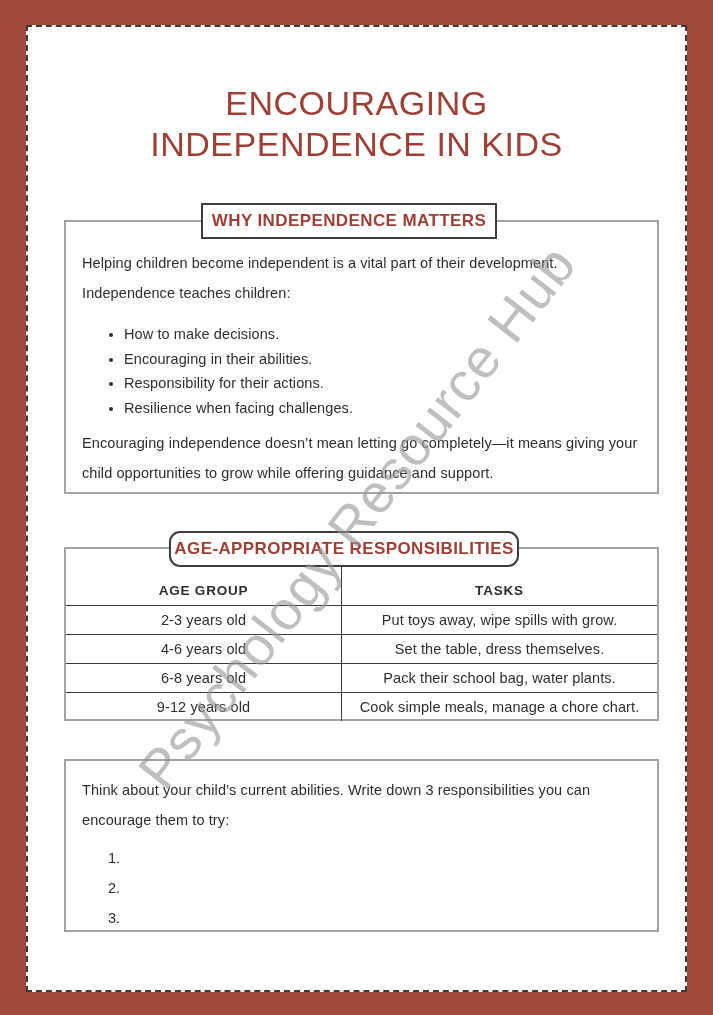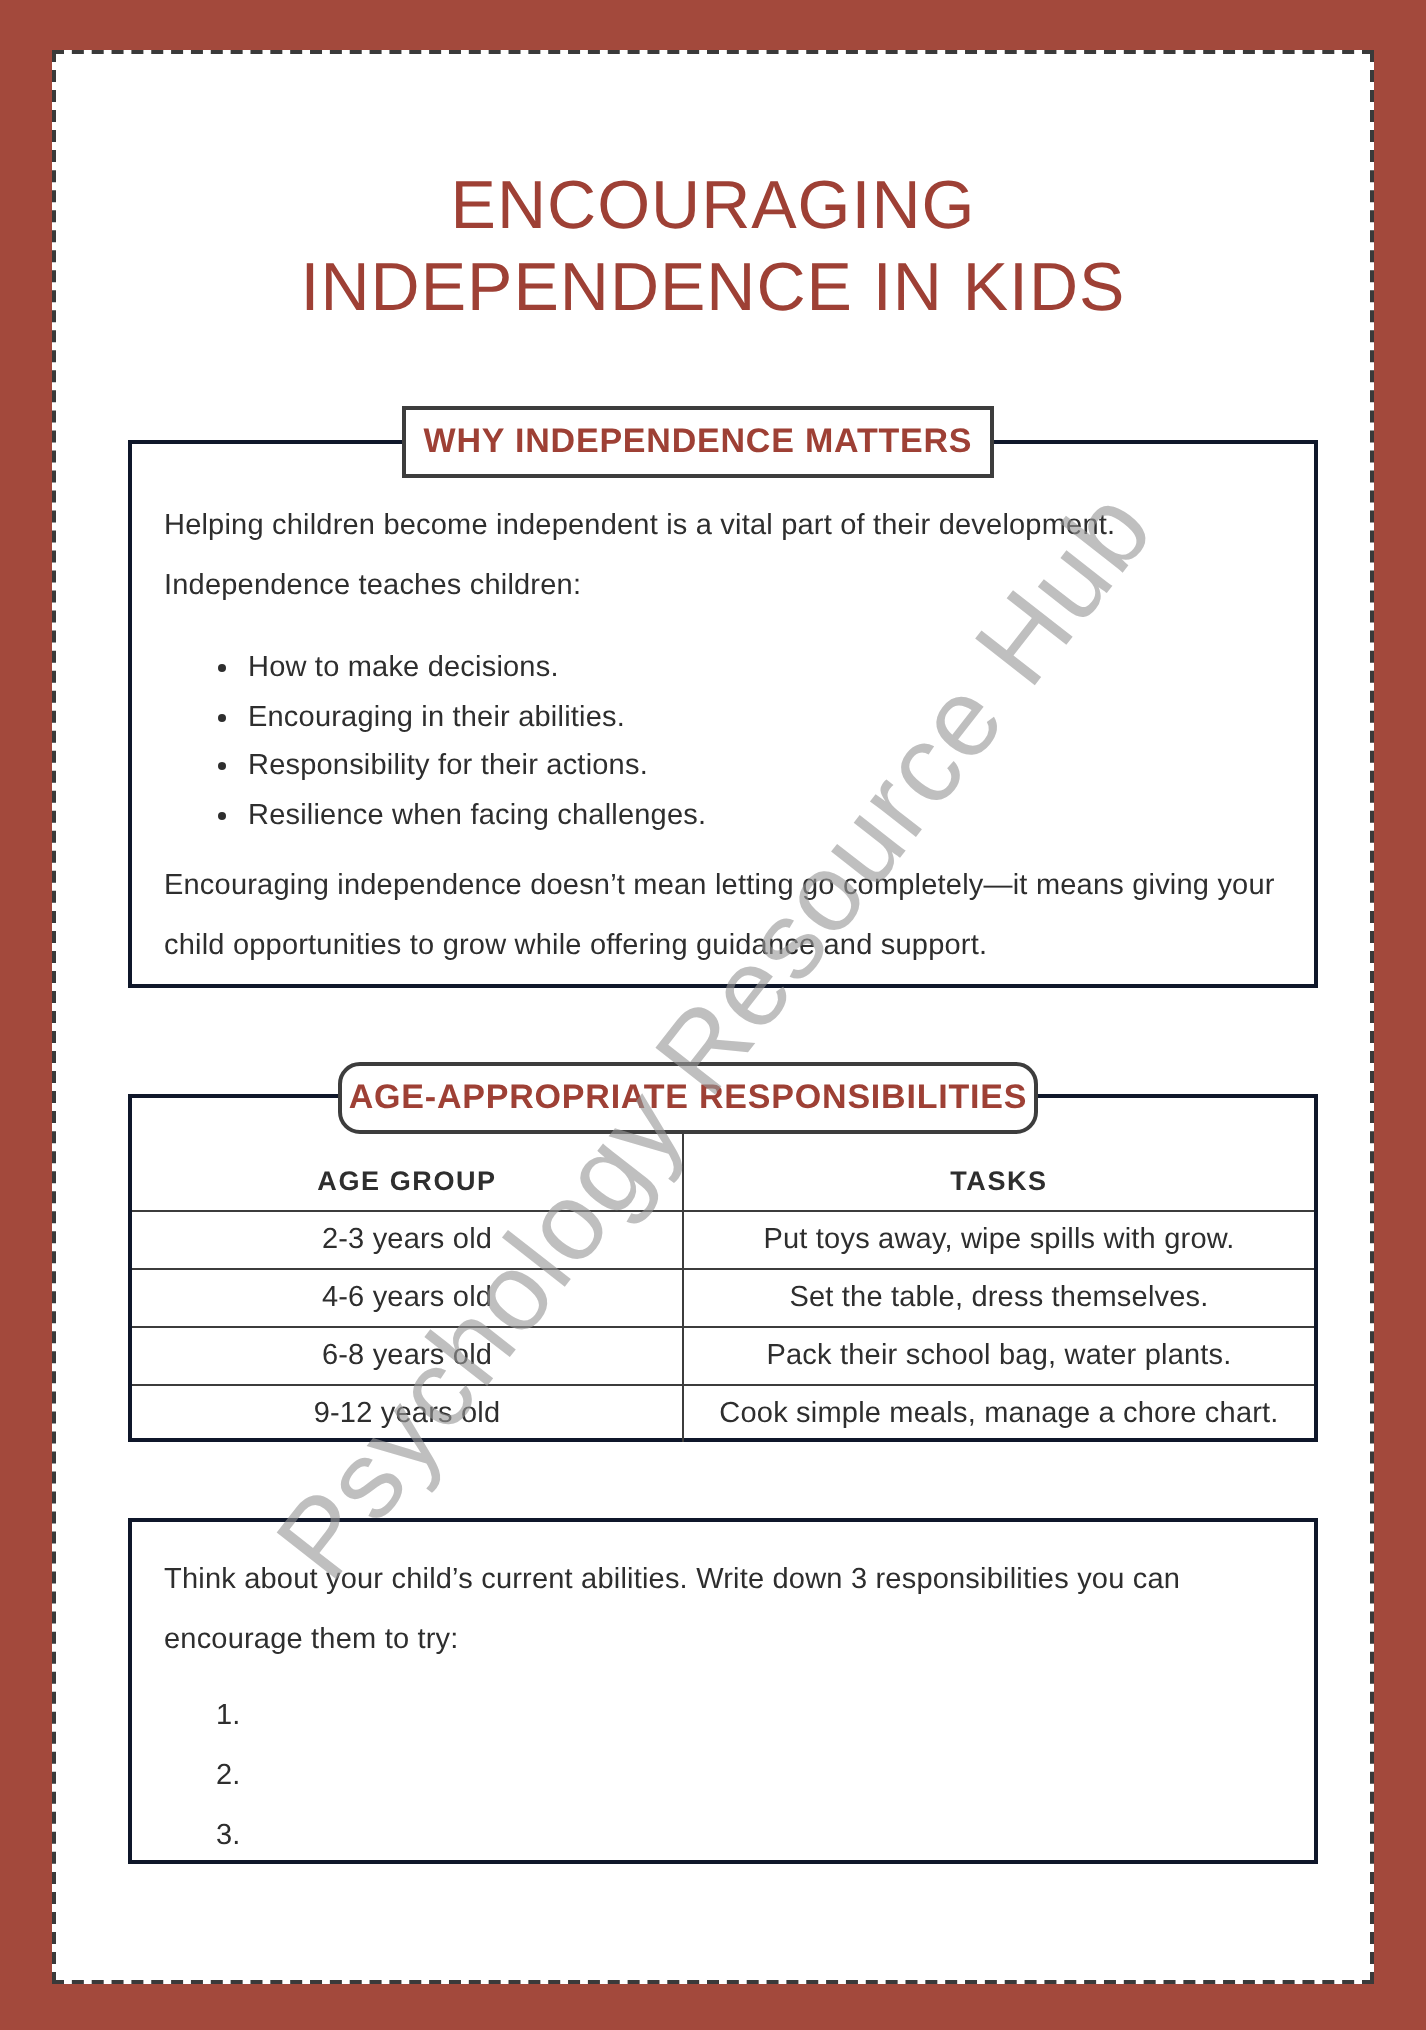--- a/index.html
+++ b/index.html
@@ -14,21 +14,21 @@
     background:#ffffff; box-sizing:border-box;
     border:2px dashed #3a3a3a;
   }
   .title {
     position:absolute; top:56px; left:0; right:0;
     text-align:center; color:#9E4035; font-weight:normal;
     font-size:34px; line-height:41px; letter-spacing:0.5px;
   }
   .panel {
     position:absolute; box-sizing:border-box;
-    border:2px solid #0f172a; background:transparent;
+    border:2px solid #a3a3a3; background:transparent;
   }
   .panel-heading {
     position:absolute; height:36px; box-sizing:border-box;
     background:#ffffff; border:2px solid #3d3d3d;
     display:flex; align-items:center; justify-content:center;
     color:#9E4035; font-weight:bold; font-size:17px; letter-spacing:0.4px;
     white-space:nowrap;
   }
   .panel-why { left:36px; top:193px; width:595px; height:274px; padding:26px 16px 0; }
   .why-heading { top:-19px; left:135px; width:296px; }

